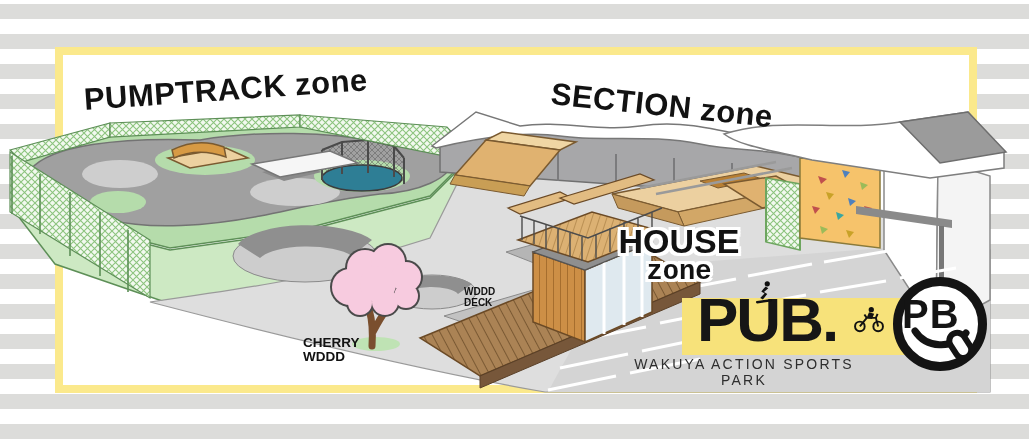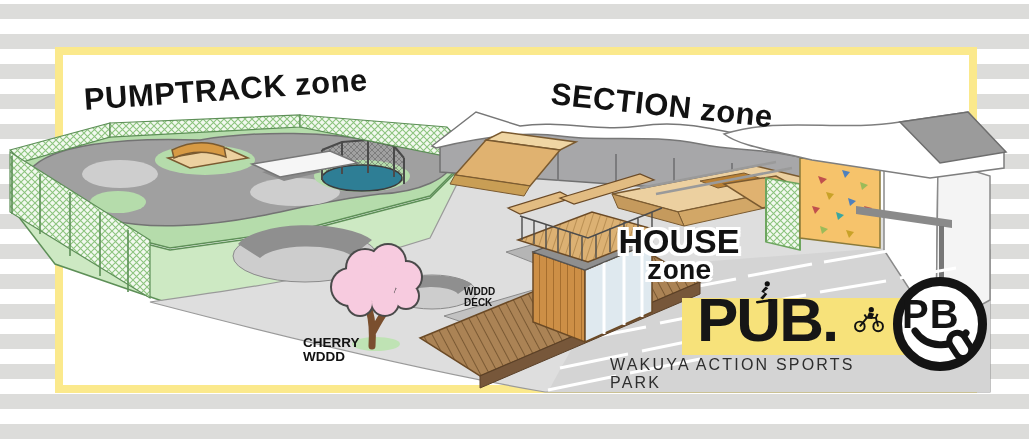--- a/index.html
+++ b/index.html
@@ -14,21 +14,21 @@
   .lbl-section{left:551px;top:76px;font-size:31px;letter-spacing:.5px;transform:rotate(6deg);transform-origin:left center;}
   .lbl-rounge{left:497px;top:200px;font-size:20px;letter-spacing:1px;}
   .lbl-house{left:594px;top:224px;width:170px;text-align:center;line-height:1.02;
     text-shadow:-3px -3px 0 #fff,0 -3px 0 #fff,3px -3px 0 #fff,-3px 0 0 #fff,3px 0 0 #fff,-3px 3px 0 #fff,0 3px 0 #fff,3px 3px 0 #fff;}
   .lbl-house .l1{font-size:34px;}
   .lbl-house .l2{font-size:27px;font-family:Liberation Mono, monospace;}
   .lbl-deck{left:464px;top:287px;font-size:10px;line-height:1.05;}
   .lbl-cherry{left:303px;top:336px;width:80px;font-size:13.5px;line-height:1.05;}
   .banner{position:absolute;left:682px;top:298px;width:223px;height:57px;background:#f7e27a;}
   .pub-text{position:absolute;left:697px;top:289px;font-size:62px;font-weight:bold;color:#161616;letter-spacing:-2px;line-height:1;}
-  .park-name{position:absolute;left:610px;top:356px;width:268px;text-align:left;font-size:16px;letter-spacing:2.2px;color:#2e2e2e;font-weight:normal;}
+  .park-name{position:absolute;left:610px;top:356px;width:268px;text-align:center;font-size:14px;letter-spacing:2.2px;color:#2e2e2e;font-weight:normal;}
   .sil{position:absolute;}
   .sil-skater{left:751px;top:280px;width:26px;height:26px;}
   .sil-bmx{left:853px;top:305px;width:32px;height:28px;}
   .badge{position:absolute;left:893px;top:277px;width:94px;height:94px;background:#fff;
     border:9px solid #141414;border-radius:50%;box-sizing:border-box;}
   .badge-letters{position:absolute;left:0;top:6px;width:76px;
     font-size:40px;font-weight:bold;color:#141414;letter-spacing:1px;}
   .badge svg{position:absolute;left:0;top:0;}
 </style>
 </head>

